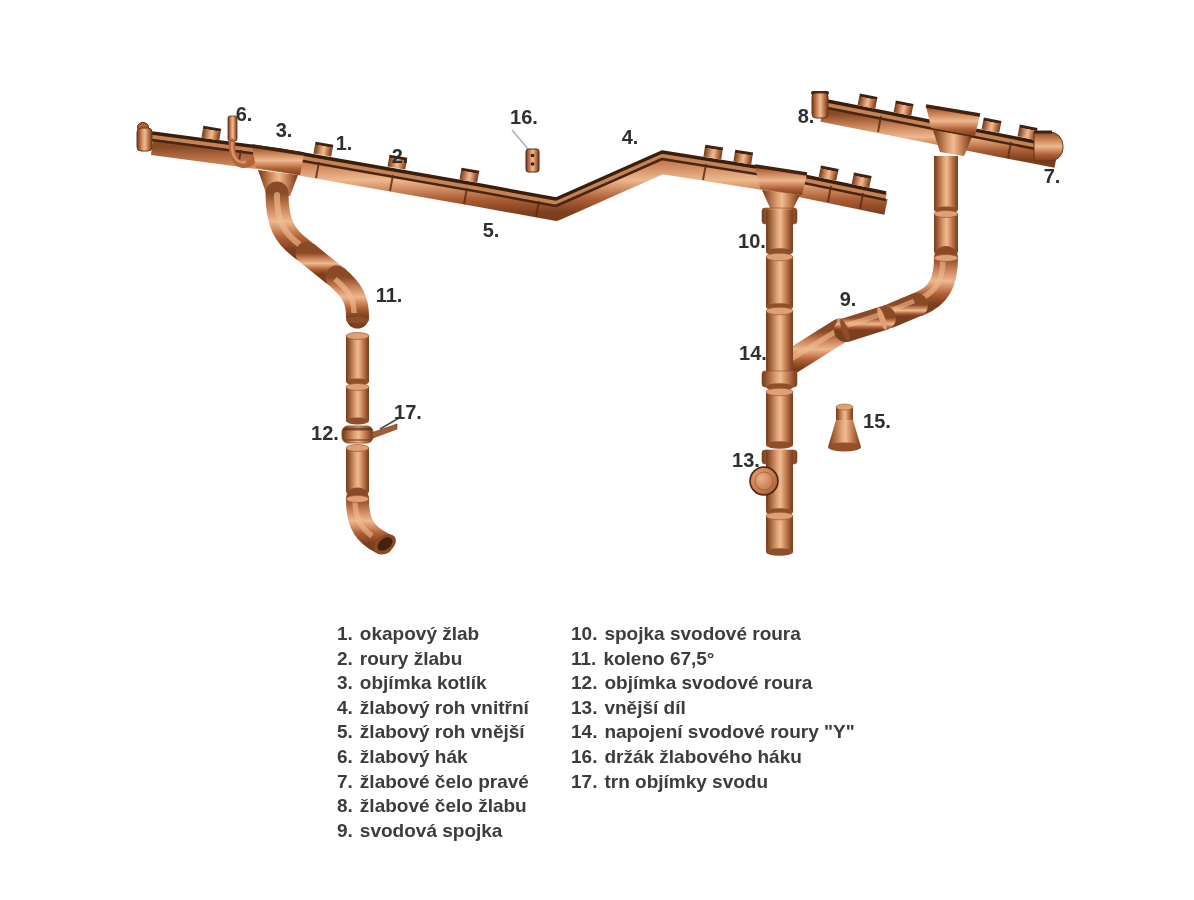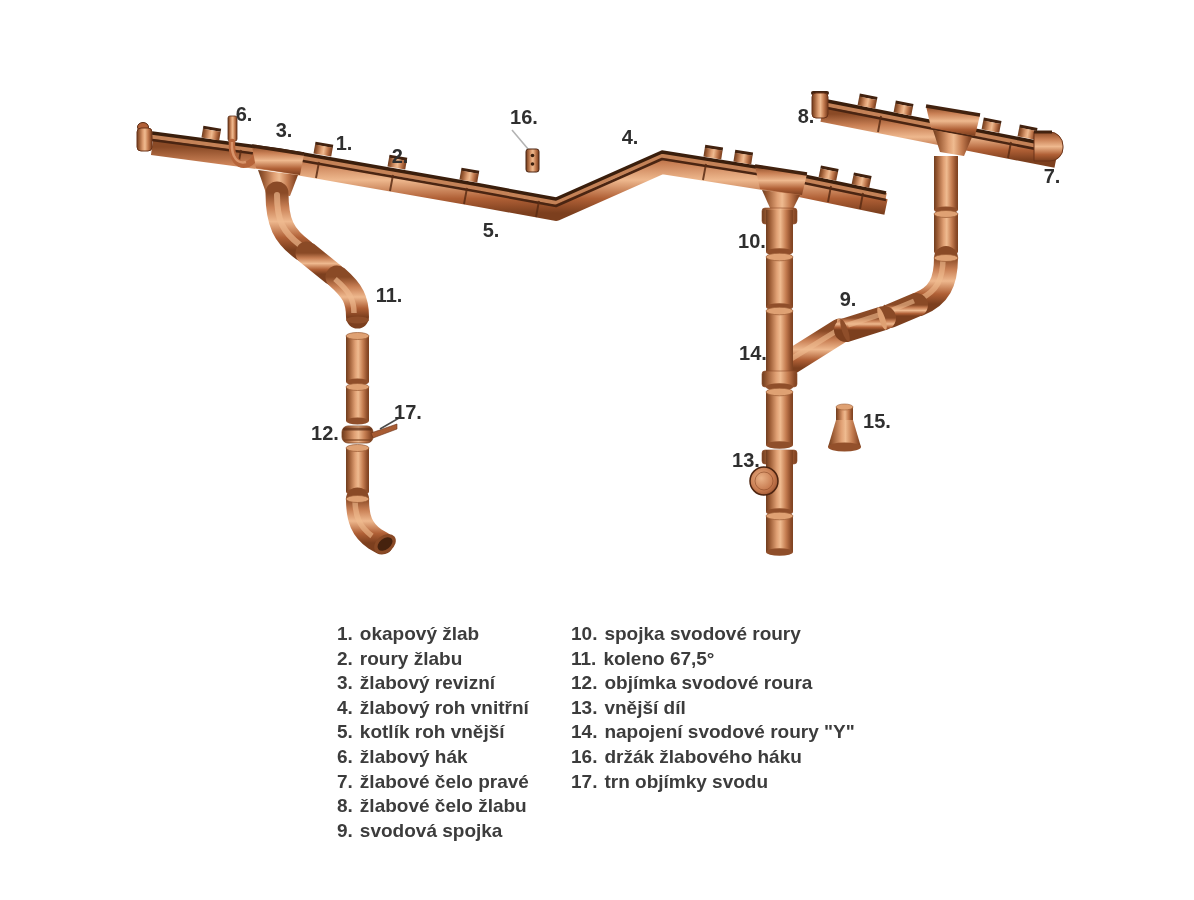--- a/index.html
+++ b/index.html
@@ -291,30 +291,30 @@
     <text class="co" x="524" y="124">16.</text>
     <text class="co" x="408" y="419">17.</text>
   </g>
 </svg>
 
 
 <div class="legend">
   <div class="lcol lcol-left">
     <div class="lrow"><span class="lnum">1.</span><span>okapový žlab</span></div>
     <div class="lrow"><span class="lnum">2.</span><span>roury žlabu</span></div>
-    <div class="lrow"><span class="lnum">3.</span><span>žlabový revizní</span></div>
+    <div class="lrow"><span class="lnum">3.</span><span>objímka kotlík</span></div>
     <div class="lrow"><span class="lnum">4.</span><span>žlabový roh vnitřní</span></div>
-    <div class="lrow"><span class="lnum">5.</span><span>kotlík roh vnější</span></div>
+    <div class="lrow"><span class="lnum">5.</span><span>žlabový roh vnější</span></div>
     <div class="lrow"><span class="lnum">6.</span><span>žlabový hák</span></div>
     <div class="lrow"><span class="lnum">7.</span><span>žlabové čelo pravé</span></div>
     <div class="lrow"><span class="lnum">8.</span><span>žlabové čelo žlabu</span></div>
     <div class="lrow"><span class="lnum">9.</span><span>svodová spojka</span></div>
   </div>
   <div class="lcol lcol-right">
-    <div class="lrow"><span class="lnum">10.</span><span>spojka svodové roury</span></div>
+    <div class="lrow"><span class="lnum">10.</span><span>spojka svodové roura</span></div>
     <div class="lrow"><span class="lnum">11.</span><span>koleno 67,5°</span></div>
     <div class="lrow"><span class="lnum">12.</span><span>objímka svodové roura</span></div>
     <div class="lrow"><span class="lnum">13.</span><span>vnější díl</span></div>
     <div class="lrow"><span class="lnum">14.</span><span>napojení svodové roury "Y"</span></div>
     <div class="lrow"><span class="lnum">16.</span><span>držák žlabového háku</span></div>
     <div class="lrow"><span class="lnum">17.</span><span>trn objímky svodu</span></div>
   </div>
 </div>
 
 </div>

